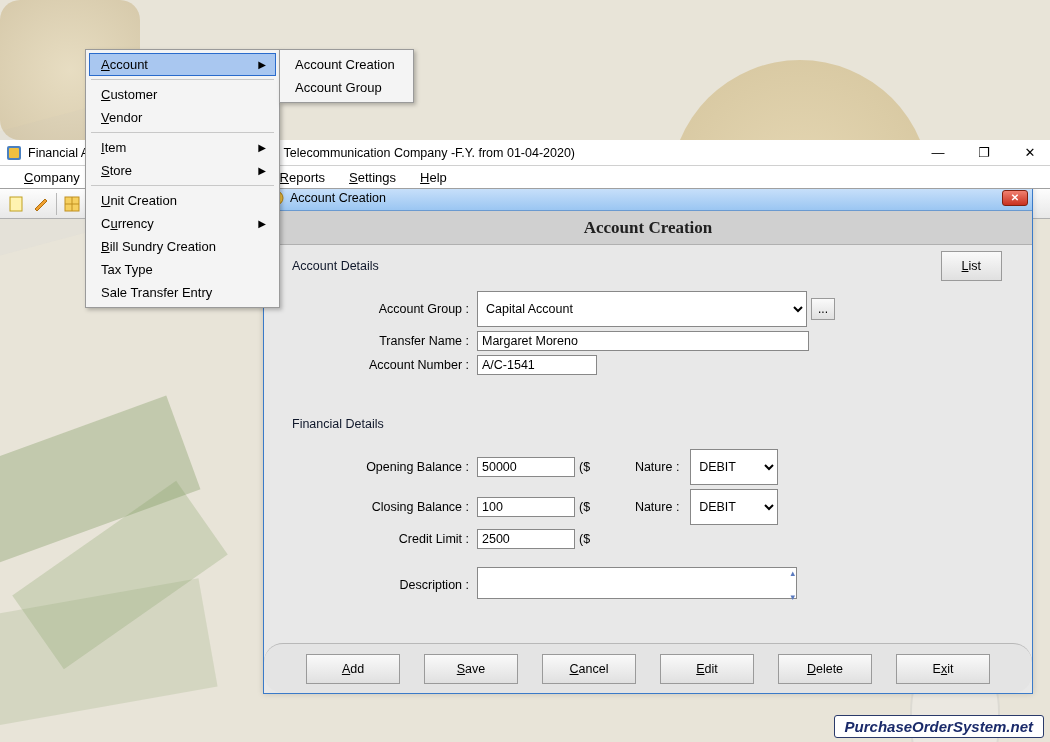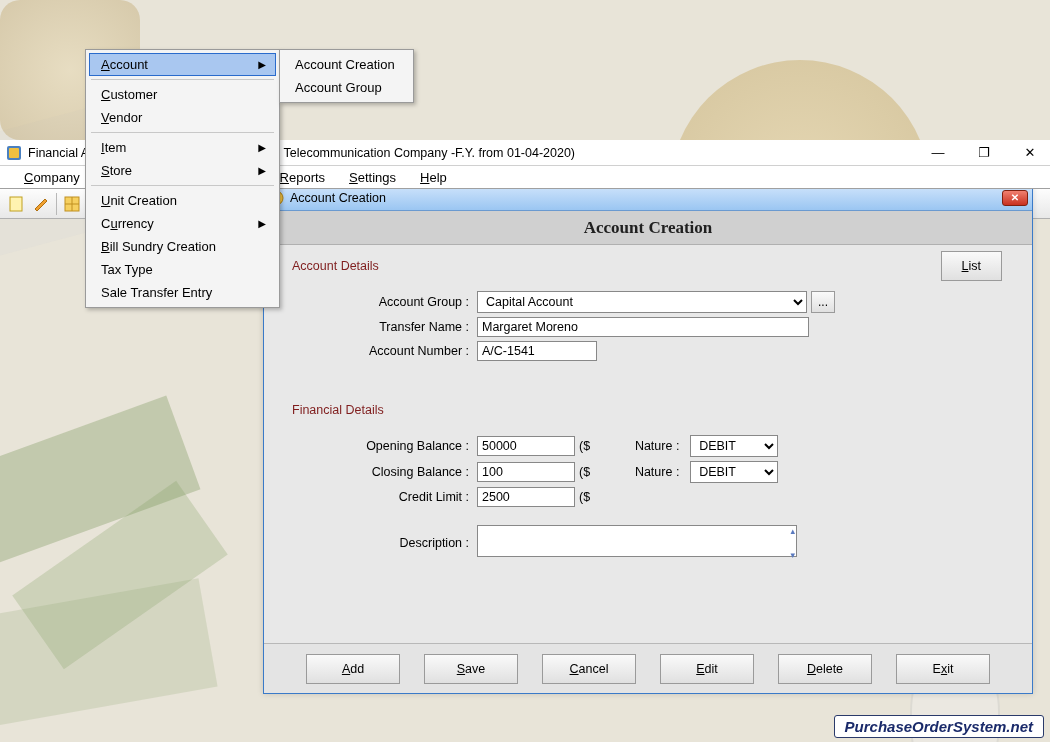--- a/index.html
+++ b/index.html
@@ -42,40 +42,40 @@
   .arrow { font-size:10px;}
   .dd-sub { left:279px; top:49px; width:135px; padding:3px;}
 
   
   .dialog { position:absolute; left:263px; top:184px; width:770px; height:510px; border:1px solid #3a7ac8; background:#e8e8e8; box-shadow:0 0 6px rgba(0,0,0,0.15); z-index:10;}
   .dlg-titlebar { height:26px; background:linear-gradient(#cfe4fb,#9bc6f2); display:flex; align-items:center; padding:0 4px; font-size:12.5px; border-bottom:1px solid #6a9ad0;}
   .dlg-titlebar .dlg-icon { width:16px; height:16px; margin-right:6px;}
   .dlg-close { margin-left:auto; width:26px; height:16px; background:linear-gradient(#f08070,#c83020); border:1px solid #802010; border-radius:3px; color:#fff; font-size:10px; display:flex; align-items:center; justify-content:center; font-weight:bold;}
   .dlg-header { height:34px; background:#d0d0d0; display:flex; align-items:center; justify-content:center; font-size:17px; font-weight:bold; font-family:"Times New Roman",serif; color:#202020; border-bottom:1px solid #b0b0b0;}
   .dlg-body { padding:10px 28px 0 28px; position:relative; height:calc(100% - 26px - 34px - 50px);}
-  .section-label { font-size:12.5px; color:#7f1d1d; margin-top:4px; margin-bottom:18px;}
+  .section-label { font-size:12.5px; color:#0f172a; margin-top:4px; margin-bottom:18px;}
   .listbtn-row { position:absolute; right:30px; top:6px;}
   .btn { height:30px; background:linear-gradient(#fafafa,#e0e0e0); border:1px solid #9a9a9a; font-size:12.5px; padding:0 20px; cursor:default;}
   .btn .ul { text-decoration:underline;}
   .form-row { display:flex; align-items:center; margin-bottom:4px; padding-left:50px;}
   .form-row label { width:135px; text-align:right; padding-right:8px; font-size:12.5px;}
   .form-row input[type=text], .form-row select, .form-row textarea { font-size:12.5px; padding:2px 4px; border:1px solid #888; background:#fff;}
-  .form-row select { height:22px;}
+  .form-row select { height:36px;}
   .form-row .suffix { margin-left:4px; font-size:12.5px;}
   .field-select { width:330px; }
   .field-name { width:332px; }
   .field-num { width:120px; }
   .field-money { width:98px; }
   .field-nat { width:88px; height:21px;}
   .field-desc { width:320px; height:32px; resize:none;}
   .ellipsis-btn { width:24px; height:22px; margin-left:4px; border:1px solid #9a9a9a; background:linear-gradient(#fafafa,#e0e0e0); font-size:12px; display:flex; align-items:center; justify-content:center;}
   .spacer { height:34px;}
   .natgroup { display:flex; align-items:center; margin-left:40px;}
   .natgroup label { width:60px; text-align:center; padding-right:6px;}
-  .dlg-footer { position:absolute; left:0; right:0; bottom:0; height:50px; border-top:1px solid #b8b8b8; background:#e4e4e4; display:flex; align-items:center; justify-content:center; gap:24px;}
+  .dlg-footer { position:absolute; left:0; right:0; bottom:0; height:50px; border-top:1px solid #b8b8b8; background:#e4e4e4; display:flex; align-items:center; justify-content:center; gap:24px;border-radius:19px;}
   .dlg-footer .btn { width:94px; padding:0;}
 
   
   .watermark { position:absolute; right:6px; bottom:4px; background:#fff; border:1px solid #2a3a6a; padding:2px 10px; font-style:italic; font-weight:bold; color:#1a2a6a; font-size:15px; border-radius:3px; z-index:50;}
 
   .scrollup, .scrolldn { font-size:9px; color:#5a7abf; position:absolute; right:2px;}
   .scrollup{top:1px;} .scrolldn{bottom:1px;}
   .textarea-wrap{position:relative; display:inline-block;}
 
   svg { display:block;}

